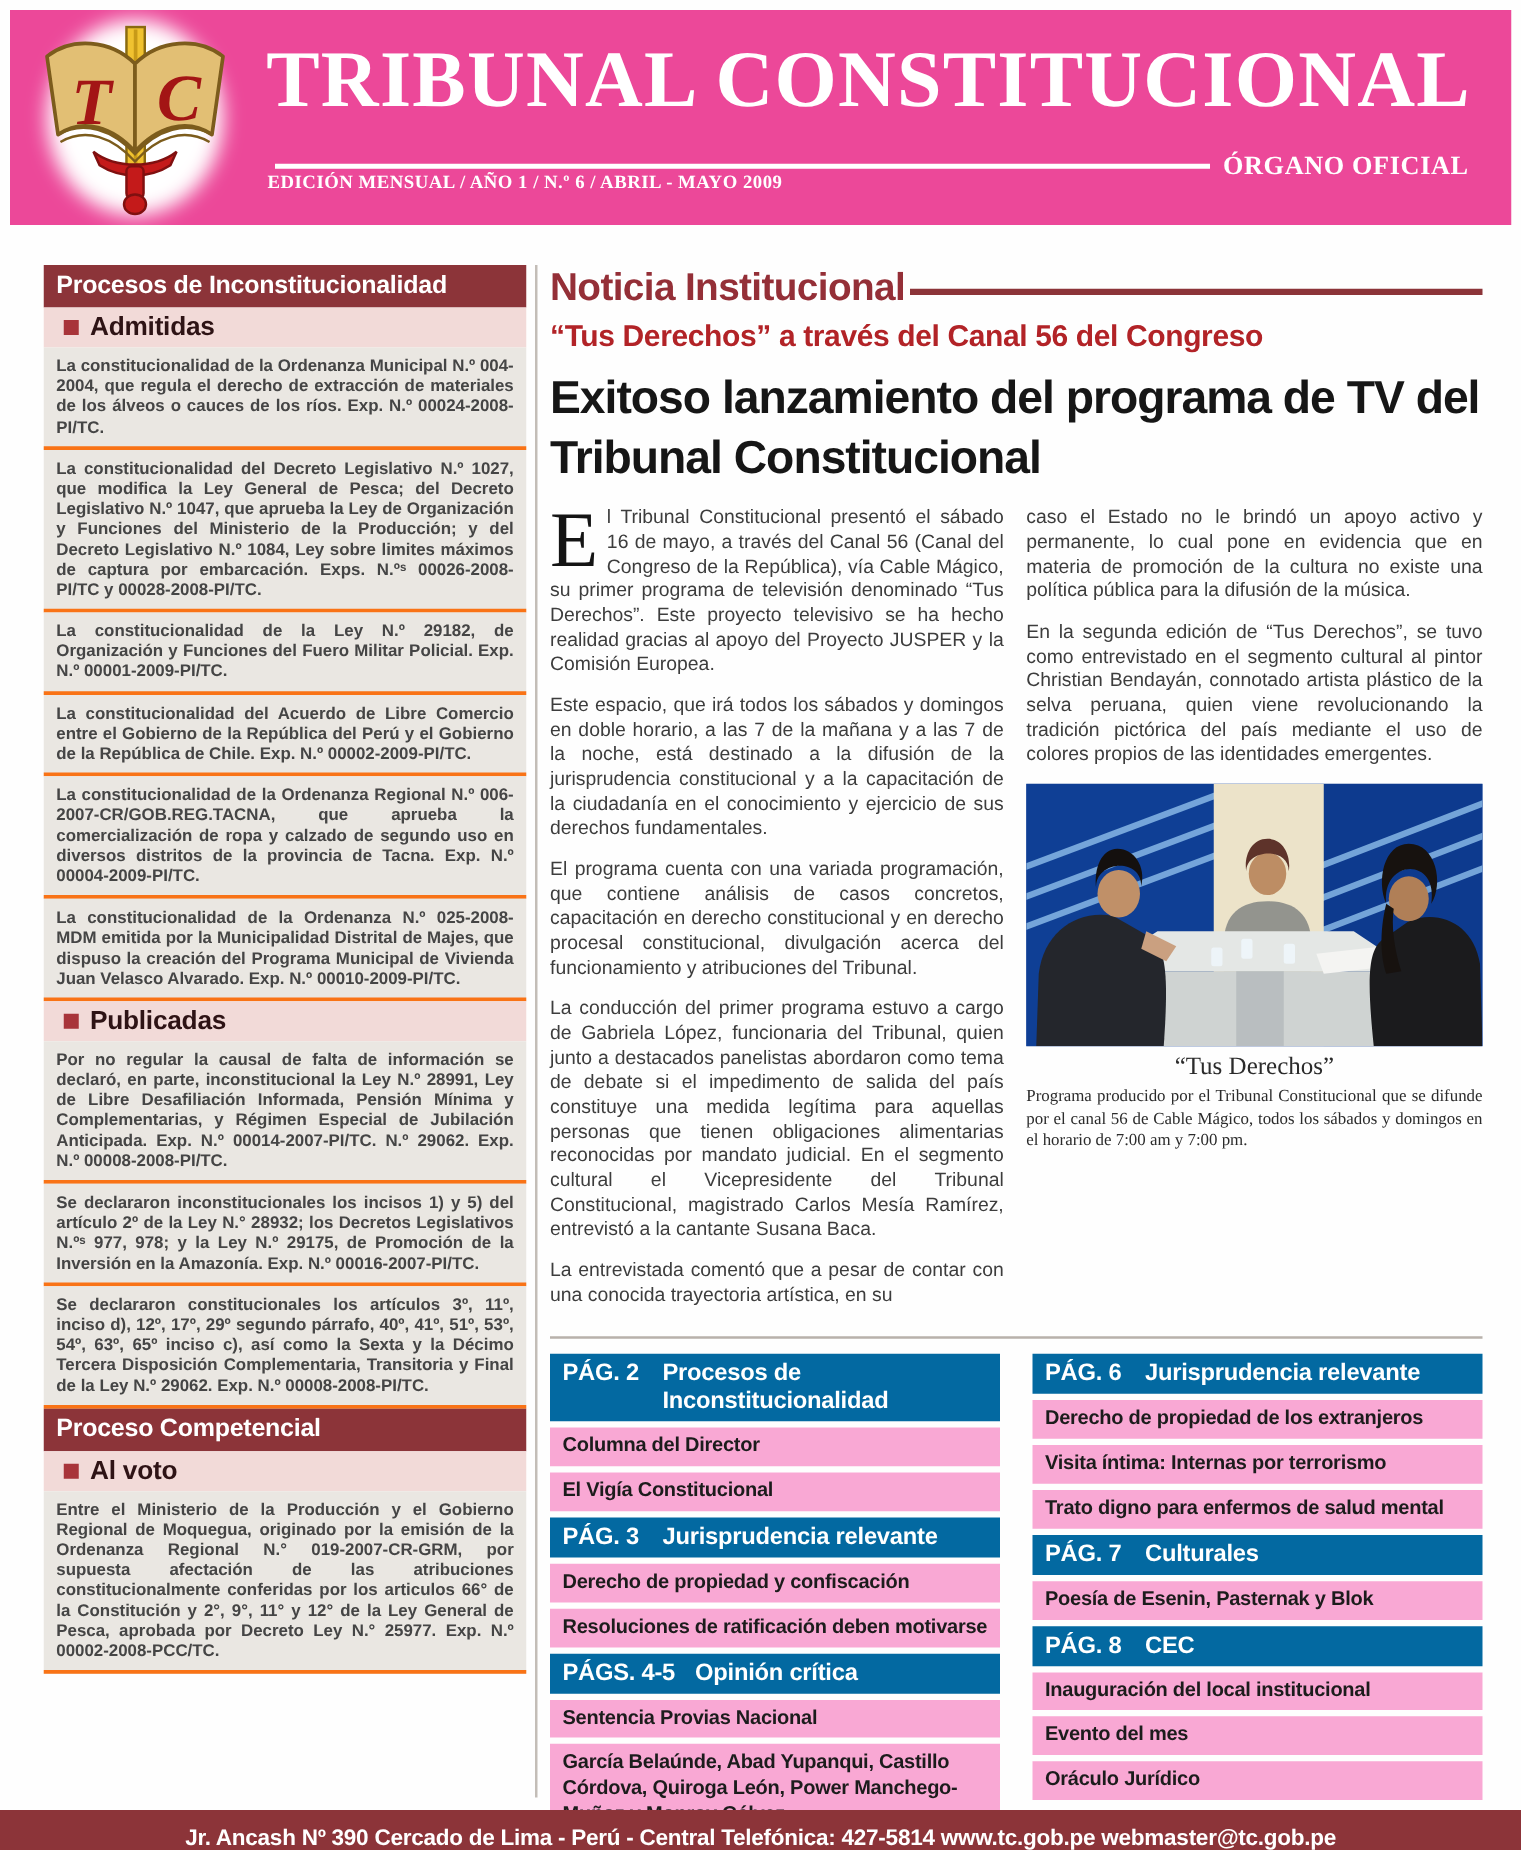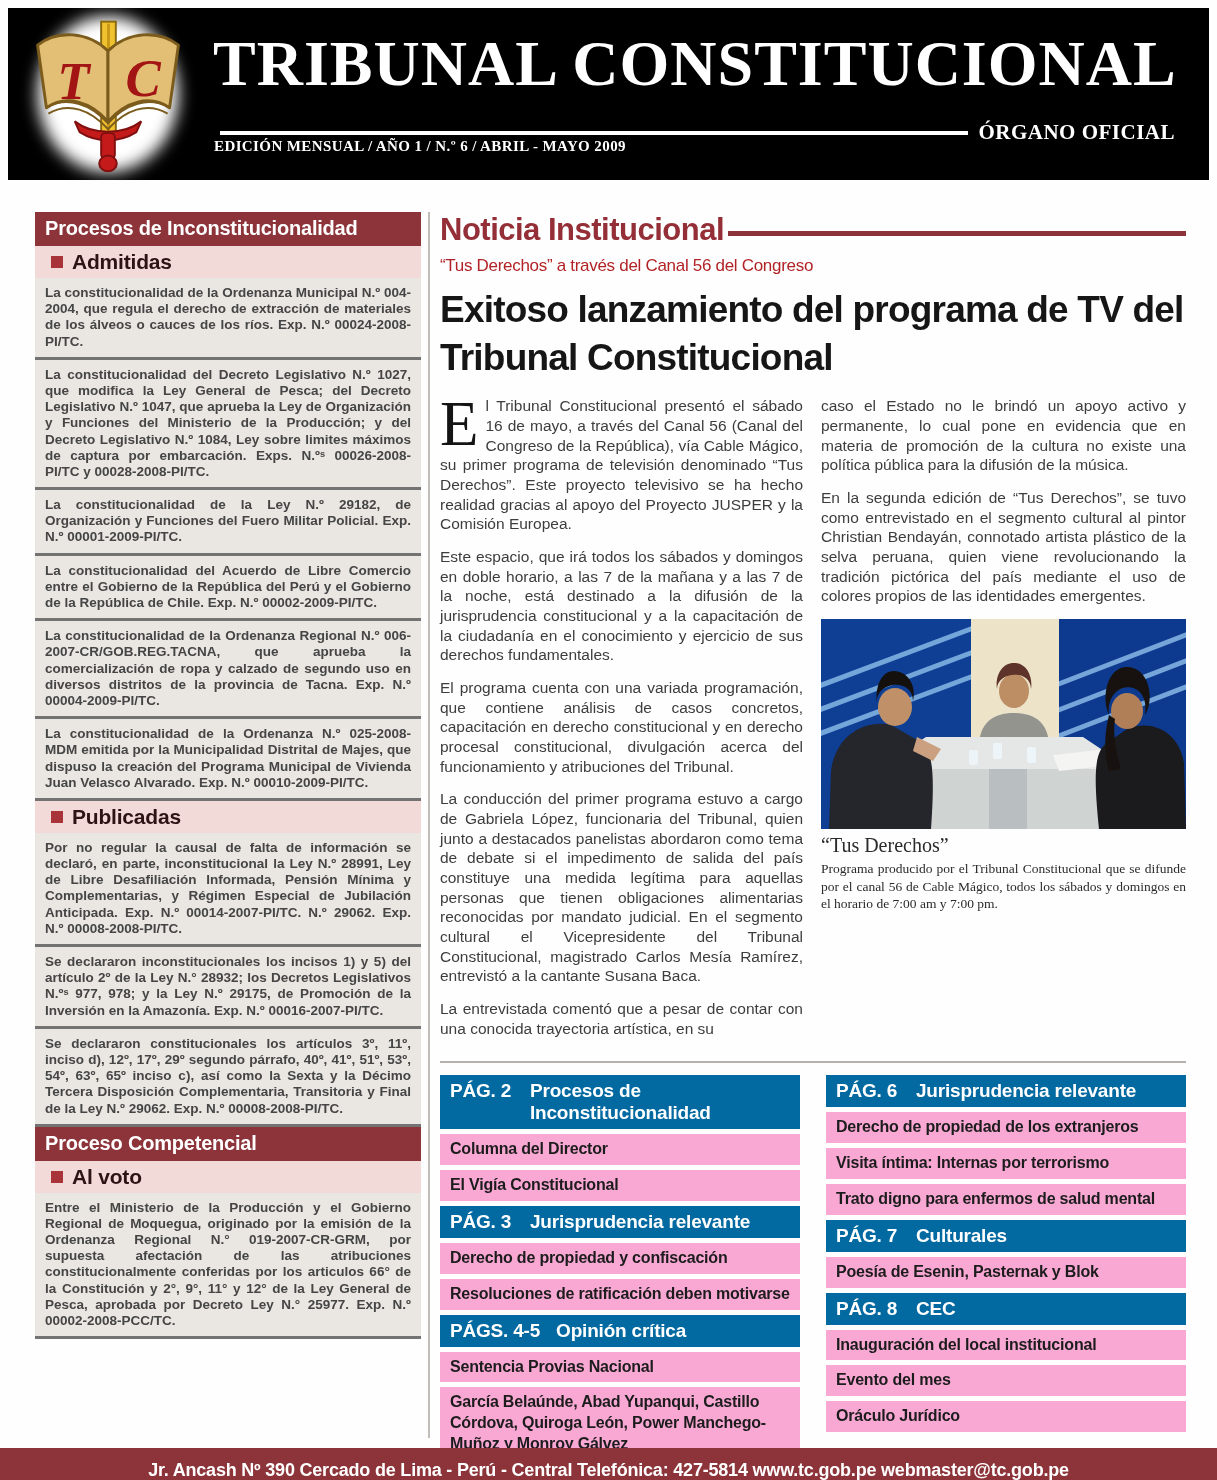--- a/index.html
+++ b/index.html
@@ -1,57 +1,57 @@
 <!DOCTYPE html>
 <html lang="es"><head>
 <meta charset="utf-8">
 <style>
   html,body{margin:0;padding:0;background:#ffffff;}
   .page{position:relative;width:1217px;height:1480px;background:#fefefe;overflow:hidden;
         font-family:"Liberation Sans",sans-serif;}
 
   
-  .band{position:absolute;left:8px;top:8px;right:8px;height:172px;background:#000000;}
+  .band{position:absolute;left:8px;top:8px;right:8px;height:172px;background:#ec4899;}
   .logo{position:absolute;left:18px;top:6px;width:180px;height:176px;}
   .mast-title{position:absolute;left:205px;top:24px;right:28px;color:#ffffff;
               font-family:"Liberation Serif",serif;font-weight:700;font-size:64px;
               letter-spacing:1px;white-space:nowrap;line-height:1;}
   .mast-rule-row{position:absolute;left:212px;right:34px;top:112px;display:flex;align-items:center;gap:10px;}
   .mast-rule{flex:1;height:4px;background:#ffffff;}
   .mast-organ{color:#ffffff;font-family:"Liberation Serif",serif;font-weight:700;font-size:21px;
               letter-spacing:0.5px;white-space:nowrap;}
   .mast-edition{position:absolute;left:206px;top:130px;color:#ffffff;
                 font-family:"Liberation Serif",serif;font-weight:700;font-size:15px;letter-spacing:0.4px;}
 
   
   .sidebar{position:absolute;left:35px;top:212px;width:386px;}
   .divider-v{position:absolute;left:428px;top:212px;width:2px;height:1226px;background:#c3bdb7;}
   .sb-header{background:#8c3439;color:#ffffff;font-weight:700;font-size:20px;
              padding:5px 10px 6px;letter-spacing:-0.2px;}
   .sb-sub{background:#f2dad8;color:#2e1315;font-weight:700;font-size:21px;
           padding:4px 16px;display:flex;align-items:center;gap:9px;letter-spacing:-0.2px;}
   .sb-bullet{width:12px;height:12px;background:#a8343a;flex:0 0 auto;}
   .sb-p{background:#eae7e2;color:#454545;font-weight:700;font-size:13.5px;line-height:1.2;
-        text-align:justify;padding:7px 10px;border-bottom:3px solid #737373;}
+        text-align:justify;padding:7px 10px;border-bottom:3px solid #f97316;}
 
   
   .main{position:absolute;left:440px;top:212px;width:746px;}
   .section-head{display:flex;align-items:center;gap:4px;}
   .section-title{color:#942f37;font-size:31px;font-weight:700;letter-spacing:-0.5px;white-space:nowrap;}
   .section-rule{flex:1;height:5px;background:#8c3439;margin-top:6px;}
-  .kicker{color:#b22327;font-size:17px;font-weight:400;margin-top:8px;letter-spacing:-0.3px;}
+  .kicker{color:#b22327;font-size:24px;font-weight:700;margin-top:8px;letter-spacing:-0.3px;}
   .headline{color:#161616;font-size:37px;font-weight:700;line-height:1.3;letter-spacing:-0.8px;margin-top:10px;}
   .cols{display:flex;gap:18px;margin-top:14px;}
   .col{flex:1;font-size:15.5px;line-height:1.27;color:#3d3d3d;text-align:justify;}
   .col p{margin:0 0 13px 0;}
   .dropcap{float:left;font-family:"Liberation Serif",serif;font-size:63px;line-height:0.82;
            padding:3px 7px 0 0;color:#141414;}
   .photo-fig{margin-top:5px;}
   .photo-frame{width:365px;height:210px;overflow:hidden;background:#0f3f95;}
-  .caption-title{font-family:"Liberation Serif",serif;font-size:20px;
+  .caption-title{font-family:"Liberation Serif",serif;font-size:20px;text-align:center;
                  color:#2b2b2b;margin-top:4px;}
   .caption-text{font-family:"Liberation Serif",serif;font-size:13.5px;line-height:1.3;
                 color:#2b2b2b;text-align:justify;margin-top:2px;}
   .main-hr{height:2px;background:#b8b1ab;margin:10px 0 12px;}
 
   
   .index{display:flex;gap:26px;}
   .idx-col{flex:1;display:flex;flex-direction:column;gap:5px;}
   .idx-head{background:#0369a1;color:#ffffff;font-weight:700;font-size:19px;
             padding:5px 10px;display:flex;gap:16px;letter-spacing:-0.2px;}

